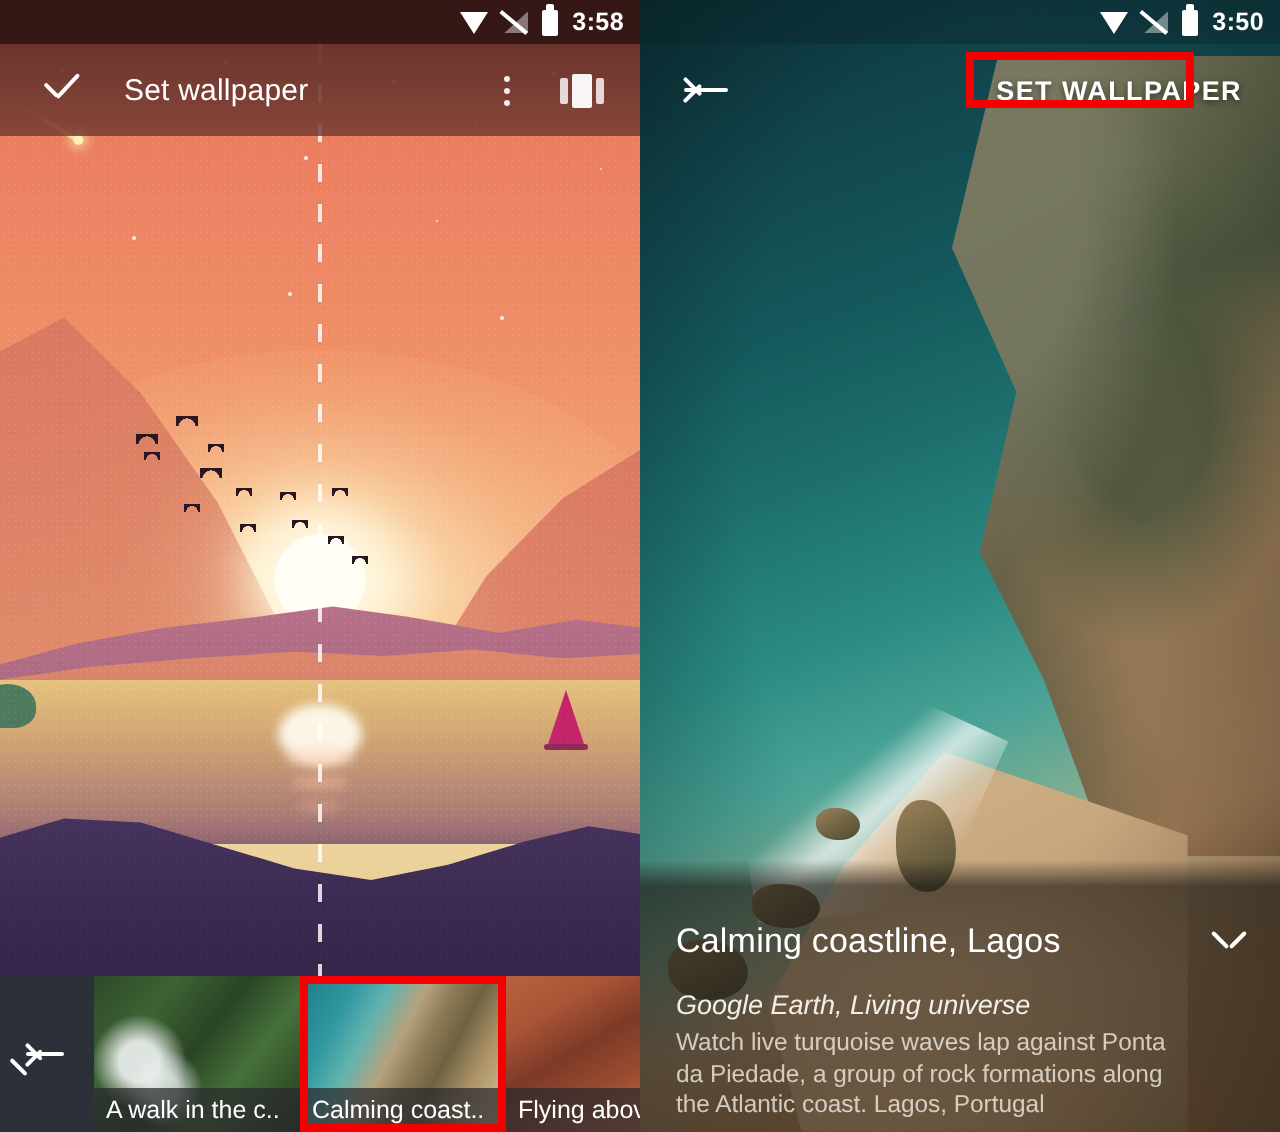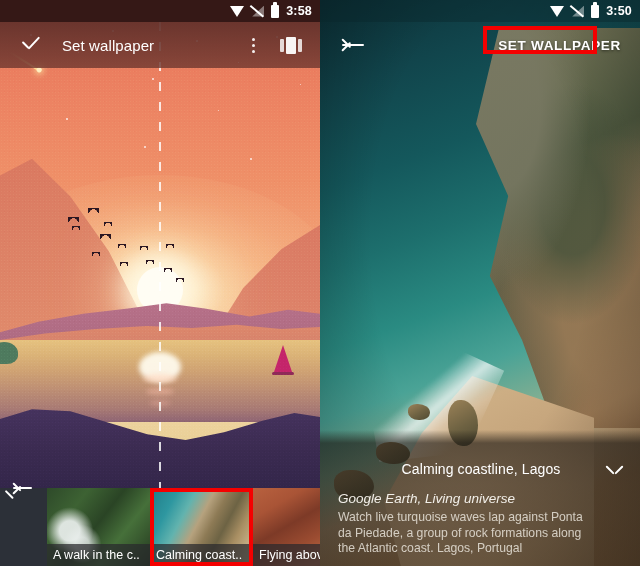--- a/index.html
+++ b/index.html
@@ -154,21 +154,21 @@
   .grain { position:absolute; inset:0; opacity:.12; mix-blend-mode:overlay;
     background-image:
       radial-gradient(rgba(255,255,255,.5) .5px, transparent .6px),
       radial-gradient(rgba(0,0,0,.4) .5px, transparent .6px);
     background-size: 3px 3px, 5px 5px; background-position:0 0, 2px 2px;
   }
 
   
   .strip {
     position:absolute; left:0; bottom:0; width:320px; height:78px; z-index:35;
-    background:#2c3038; display:flex; align-items:flex-start;
+    background:#2c3038; display:flex; align-items:center;
   }
   .strip-back {
     width:47px; flex:0 0 47px; position:relative; background:#2c3038;
   }
   .strip-back .arrow {
     position:absolute; left:13px; top:50%; margin-top:-9px; width:19px; height:18px;
   }
   .arrow::before{
     content:""; position:absolute; left:0; top:8px; width:19px; height:2.1px;
     background:#fff; border-radius:1px;
@@ -294,21 +294,21 @@
   }
   .infocard {
     position:absolute; left:0; right:0; bottom:0; height:123px; z-index:28;
     padding:18px 16px 0 18px;
     background: linear-gradient(180deg, rgba(26,22,18,0.62) 0%, rgba(26,22,18,0.52) 34%, rgba(26,22,18,0.40) 100%);
   }
   .infocard::before{
     content:""; position:absolute; left:0; right:0; top:-13px; height:13px;
     background: linear-gradient(180deg, rgba(26,22,18,0) 0%, rgba(26,22,18,0.62) 100%);
   }
-  .ic-title { color:#fff; font-size:14px; letter-spacing:.1px;text-align:center; }
+  .ic-title { color:#fff; font-size:17px; letter-spacing:.1px; }
   .ic-chev { position:absolute; right:17px; top:22px; width:17px; height:10px; }
   .ic-chev i {
     position:absolute; top:0; width:11px; height:2.4px; background:#fff; border-radius:1px;
   }
   .ic-chev i:nth-child(1){ left:0;   transform:rotate(45deg);  transform-origin:left center; }
   .ic-chev i:nth-child(2){ right:0;  transform:rotate(-45deg); transform-origin:right center; }
   .ic-sub { color:#f2efe9; font-size:13.5px; margin-top:14px;font-style:italic; }
   .ic-desc {
     color:rgba(240,236,228,0.80); font-size:12.2px; line-height:15.5px;
     margin-top:4px; max-width:250px;

